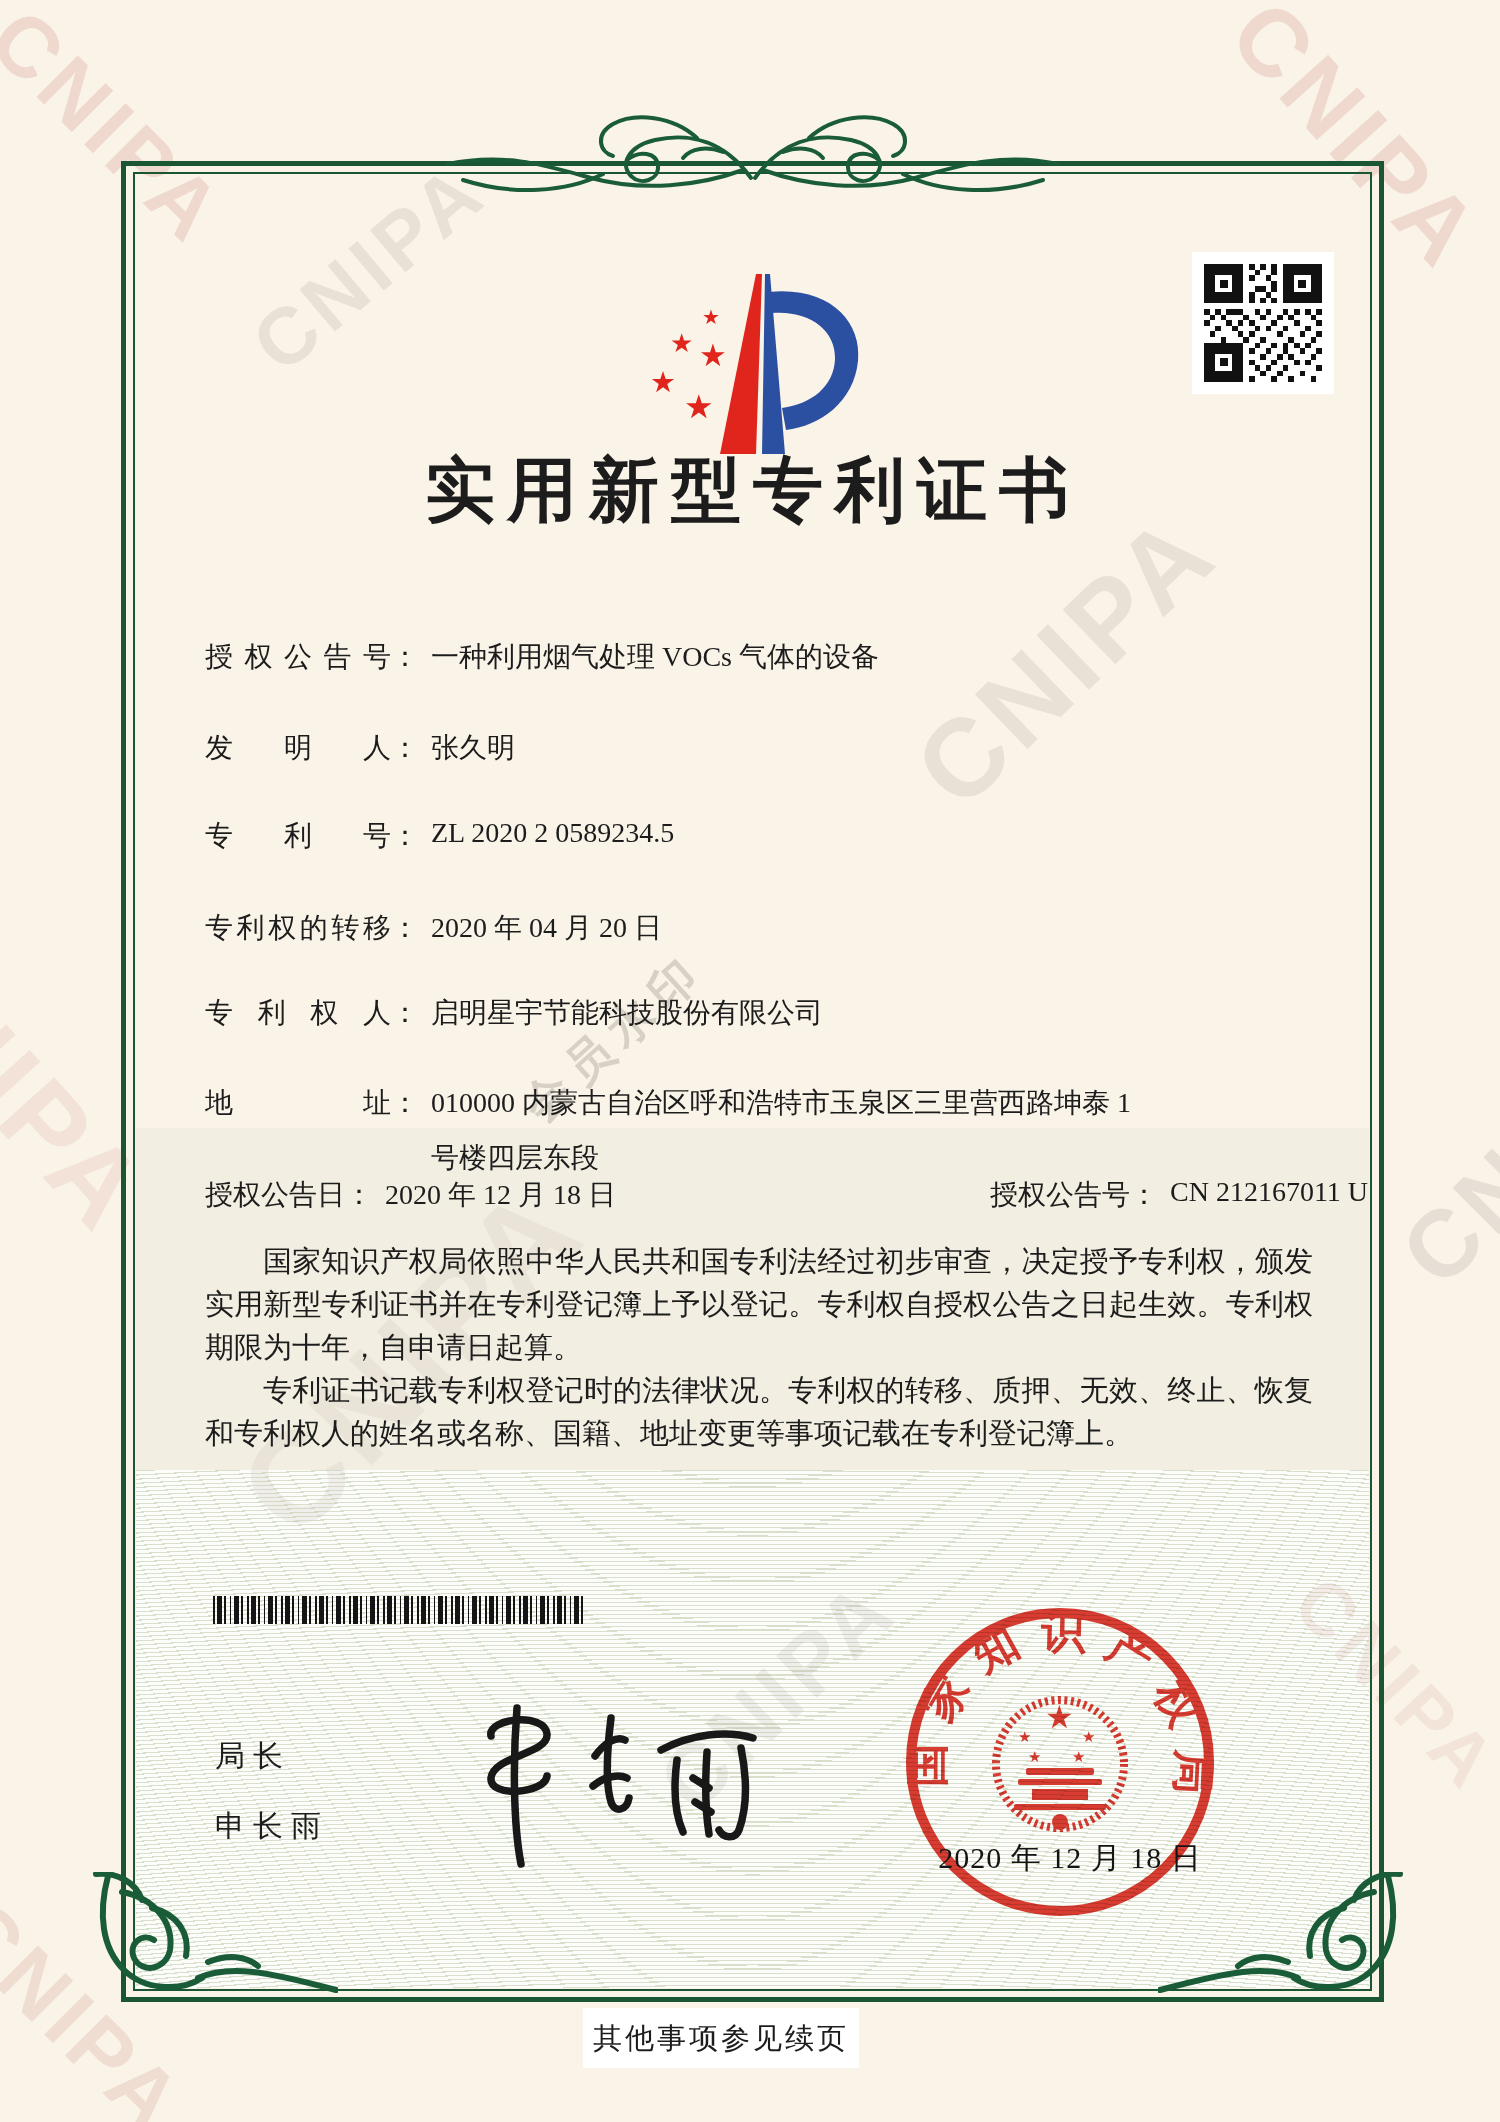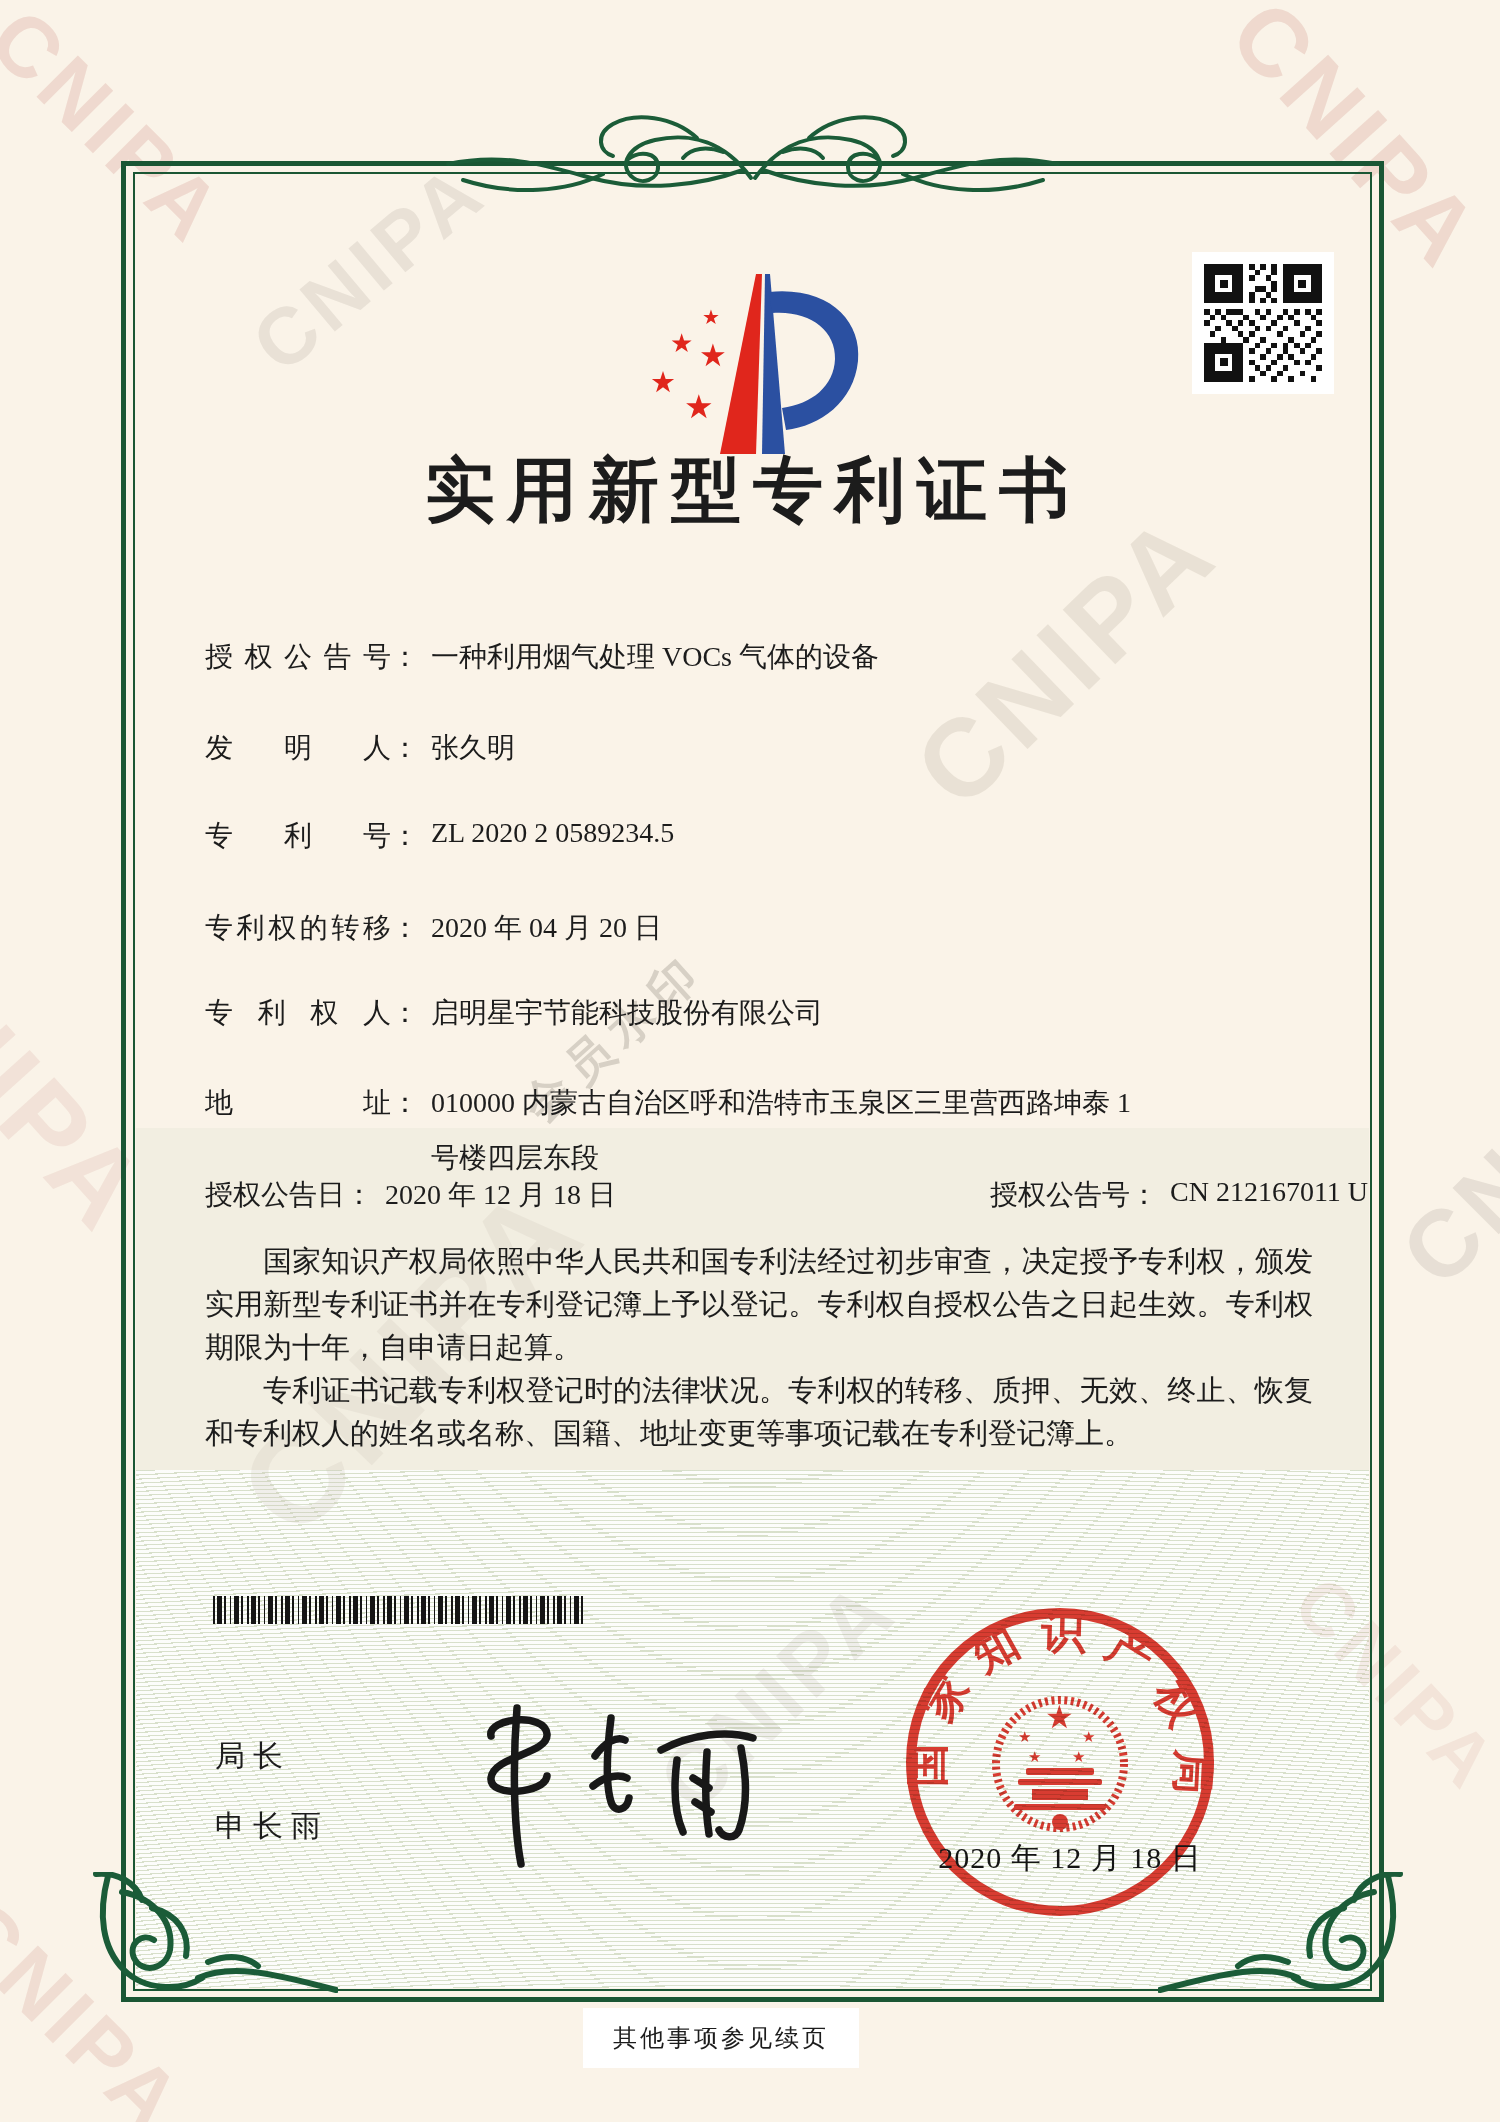--- a/index.html
+++ b/index.html
@@ -48,21 +48,21 @@
       font-weight:500;letter-spacing:8px;}
   .director-name{left:215px;top:1806px;font-size:30px;font-family:"Liberation Sans","DejaVu Sans",sans-serif;
       font-weight:500;letter-spacing:8px;}
 
   .seal-svg{left:890px;top:1592px;mix-blend-mode:multiply;}
   .seal-date{left:930px;top:1838px;width:280px;text-align:center;font-size:30px;letter-spacing:1px;color:#141414;z-index:5;}
 
   .page-info{left:466px;top:1936px;width:500px;text-align:center;font-size:25px;letter-spacing:2px;}
 
   .cont-strip{left:583px;top:2008px;width:276px;height:60px;background:#ffffff;
-      text-align:center;line-height:60px;font-size:24px;letter-spacing:3px;}
+      text-align:center;line-height:60px;font-size:29px;letter-spacing:3px;}
 </style>
 </head>
 <body>
 
 <div class="page">
 
   <div class="abs tint-zone"></div>
   <div class="abs wave-zone"></div>
 
   <div class="wm" style="left:40px;top:-10px;font-size:85px;color:rgba(214,160,150,.30);transform:rotate(45deg);">CNIPA</div>

